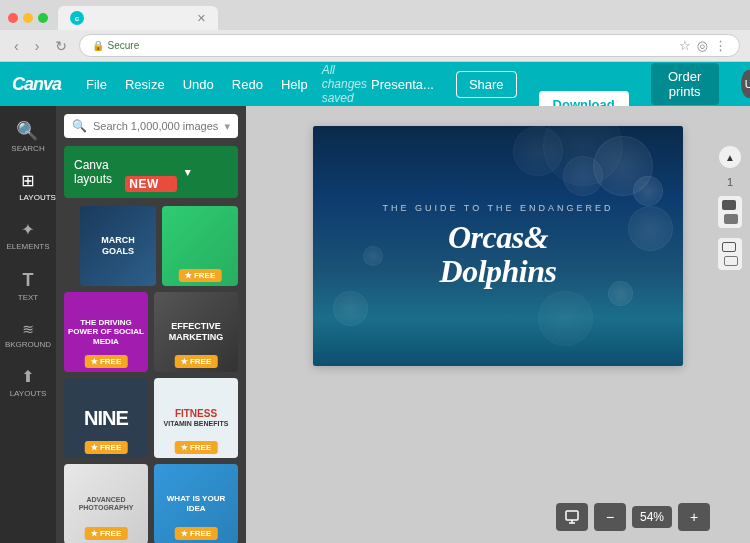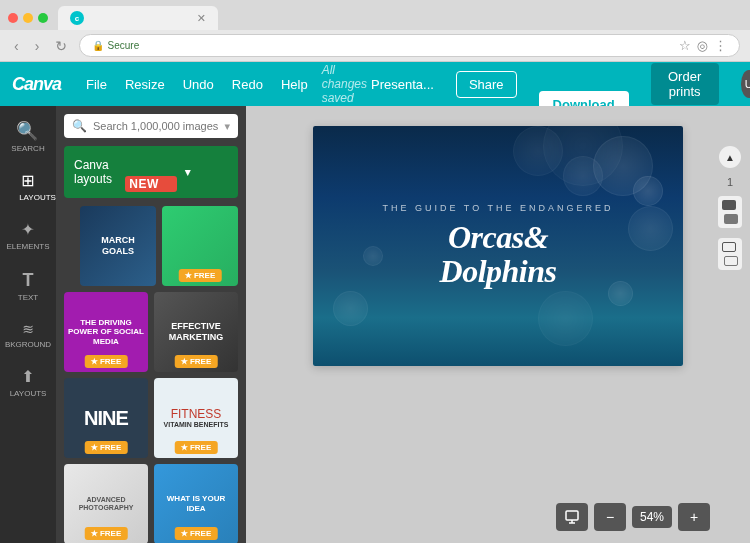--- a/index.html
+++ b/index.html
@@ -624,21 +624,21 @@
 
         <div class="template-row">
           <div class="template-card tc-7">
             <div class="template-card-text">
               <span class="tc-title" style="font-size:20px;font-weight:900;letter-spacing:-1px;">NINE</span>
             </div>
             <span class="free-badge">FREE</span>
           </div>
           <div class="template-card" style="background:#e8f0f4;">
             <div class="template-card-text">
-              <span class="tc-title tc-title-dark" style="font-size:12px;color:#c0392b;font-weight:normal;">fitness</span>
+              <span class="tc-title tc-title-dark" style="font-size:10px;color:#c0392b;font-weight:bold;">fitness</span>
               <span class="tc-title tc-title-dark" style="font-size:7px;color:#333;">VITAMIN BENEFITS</span>
             </div>
             <span class="free-badge">FREE</span>
           </div>
         </div>
 
         <div class="template-row">
           <div class="template-card" style="background:linear-gradient(135deg,#e8e8e8,#ccc);">
             <div class="template-card-text">
               <span class="tc-title" style="font-size:7px;color:#555;">ADVANCED PHOTOGRAPHY</span>

